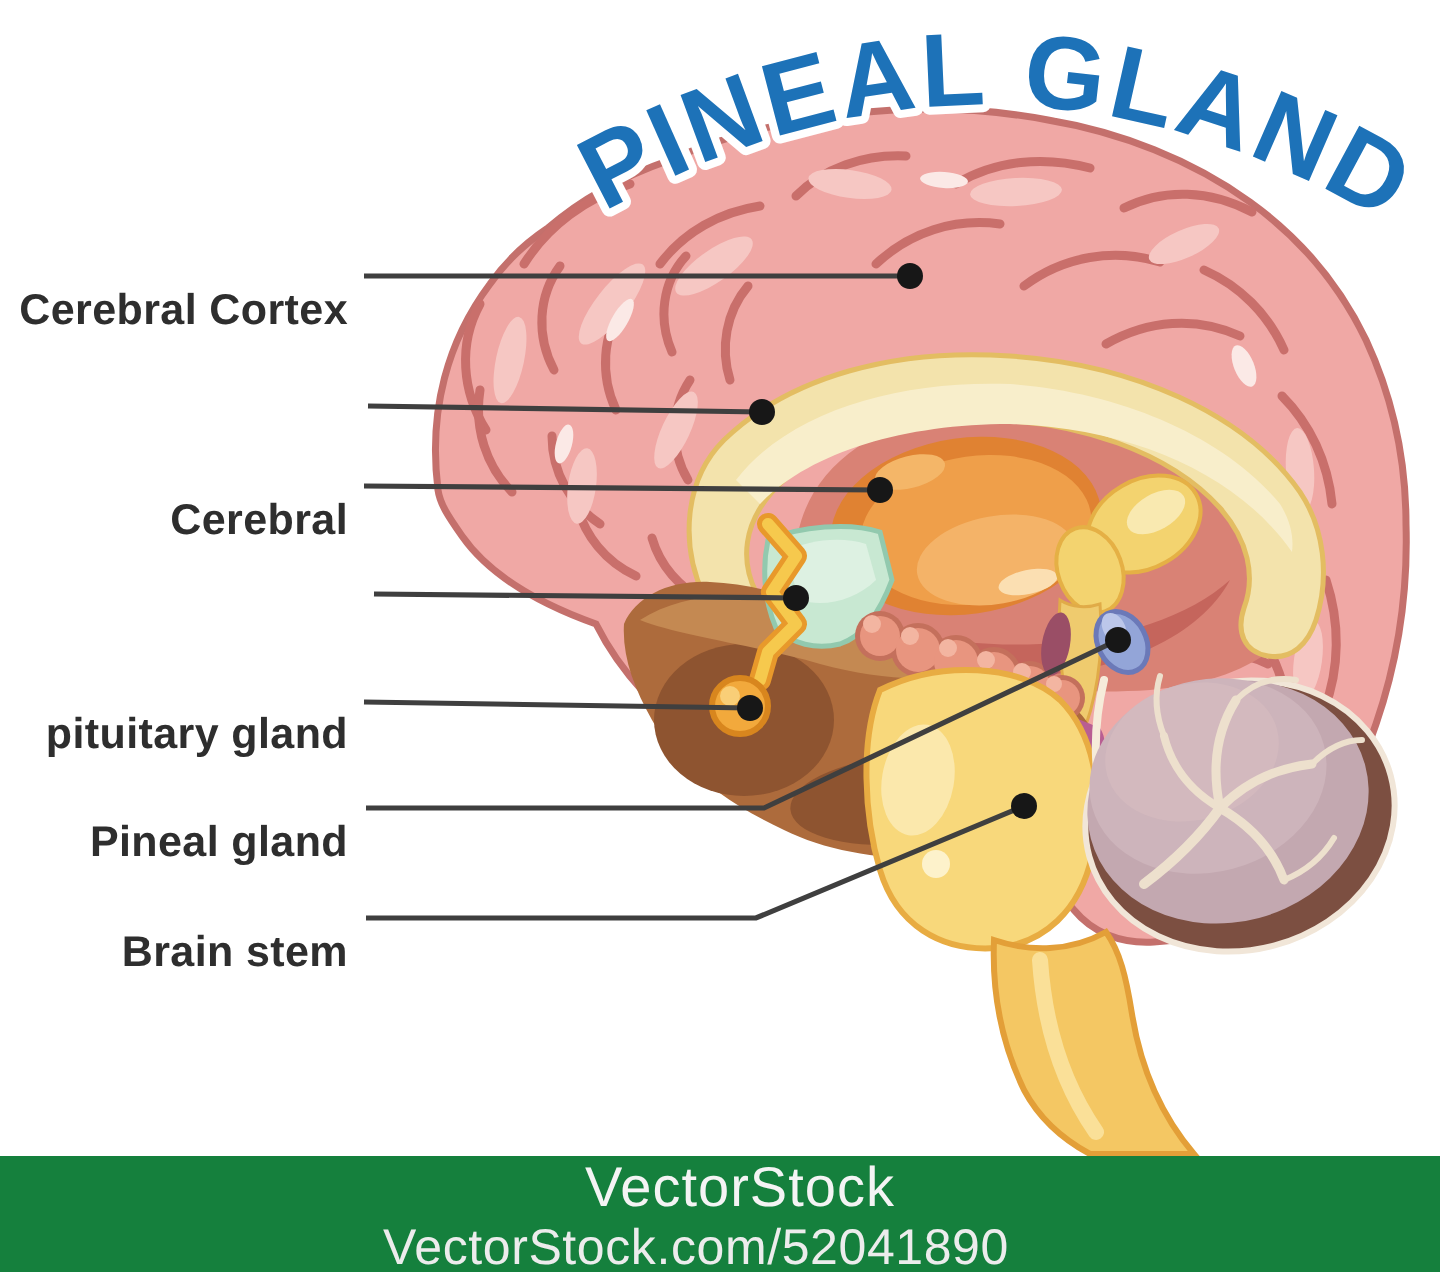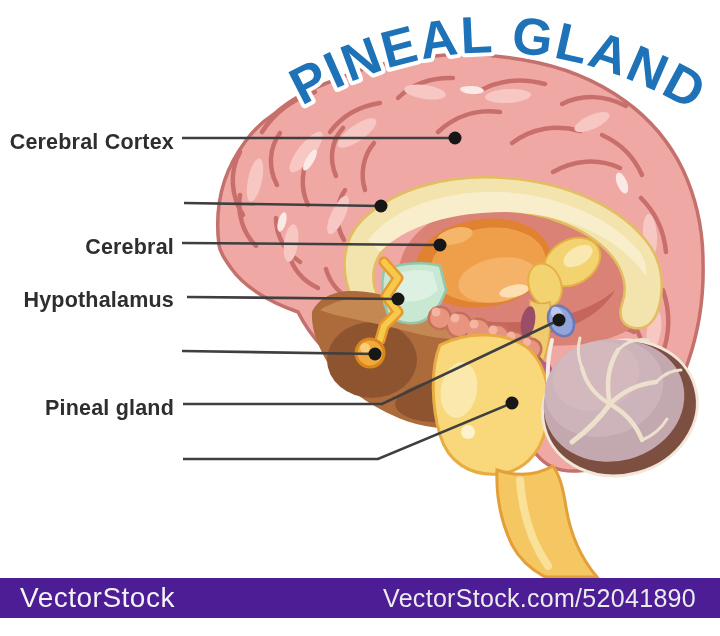--- a/index.html
+++ b/index.html
@@ -1,29 +1,29 @@
 <!DOCTYPE html>
 <html><head>
 <meta charset="utf-8">
 <style>
   html,body{margin:0;padding:0;background:#fff;}
   .stage{
     position:relative;width:720px;height:636px;background:#ffffff;
     overflow:hidden;font-family:"Liberation Sans",sans-serif;
   }
   .art{position:absolute;left:0;top:0;}
-  .labels{position:absolute;left:0;top:4px;width:720px;height:586px;pointer-events:none;}
+  .labels{position:absolute;left:0;top:17px;width:720px;height:586px;pointer-events:none;}
   .lbl{
     position:absolute;left:0;width:174px;text-align:right;
     font-size:21.5px;font-weight:600;color:#2e2e2e;letter-spacing:.2px;
     line-height:28px;white-space:nowrap;
   }
   .footer{
-    position:absolute;left:0;top:578px;width:720px;height:40px;background:#4c1d95;
-    display:flex;align-items:center;justify-content:space-between;
+    position:absolute;left:0;top:578px;width:720px;height:58px;background:#15803d;
+    display:flex;align-items:center;justify-content:space-between;flex-direction:column;
   }
   .brand{color:#f4f4f4;font-size:28px;font-weight:400;letter-spacing:.5px;margin-left:20px;}
   .credit{color:#ececec;font-size:25px;font-weight:400;letter-spacing:.3px;margin-right:24px;}
   .title-text{
     font-family:"Liberation Sans",sans-serif;font-weight:700;font-size:52px;
     fill:#1d72b8;stroke:#ffffff;stroke-width:8;paint-order:stroke;stroke-linejoin:round;
     letter-spacing:2px;
   }
 </style>
 </head>
@@ -247,22 +247,23 @@
       <path id="titleArc" d="M 282 118 Q 497 -16 714 124" fill="none"></path>
     </defs>
     <text class="title-text">
       <textPath href="#titleArc" xlink:href="#titleArc" startOffset="50%" text-anchor="middle">PINEAL GLAND</textPath>
     </text>
   </svg>
 
   <div class="labels">
     <div class="lbl" style="top:124px">Cerebral Cortex</div>
     <div class="lbl" style="top:229px">Cerebral</div>
-    <div class="lbl" style="top:282px">Hypothalamus</div>
+    <div class="lbl" style="top:336px">pituitary gland</div>
     <div class="lbl" style="top:390px">Pineal gland</div>
+    <div class="lbl" style="top:445px">Brain stem</div>
   </div>
 
   <div class="footer">
     <span class="brand">VectorStock</span>
     <span class="credit">VectorStock.com/52041890</span>
   </div>
 
 </div>
 
 </body></html>

